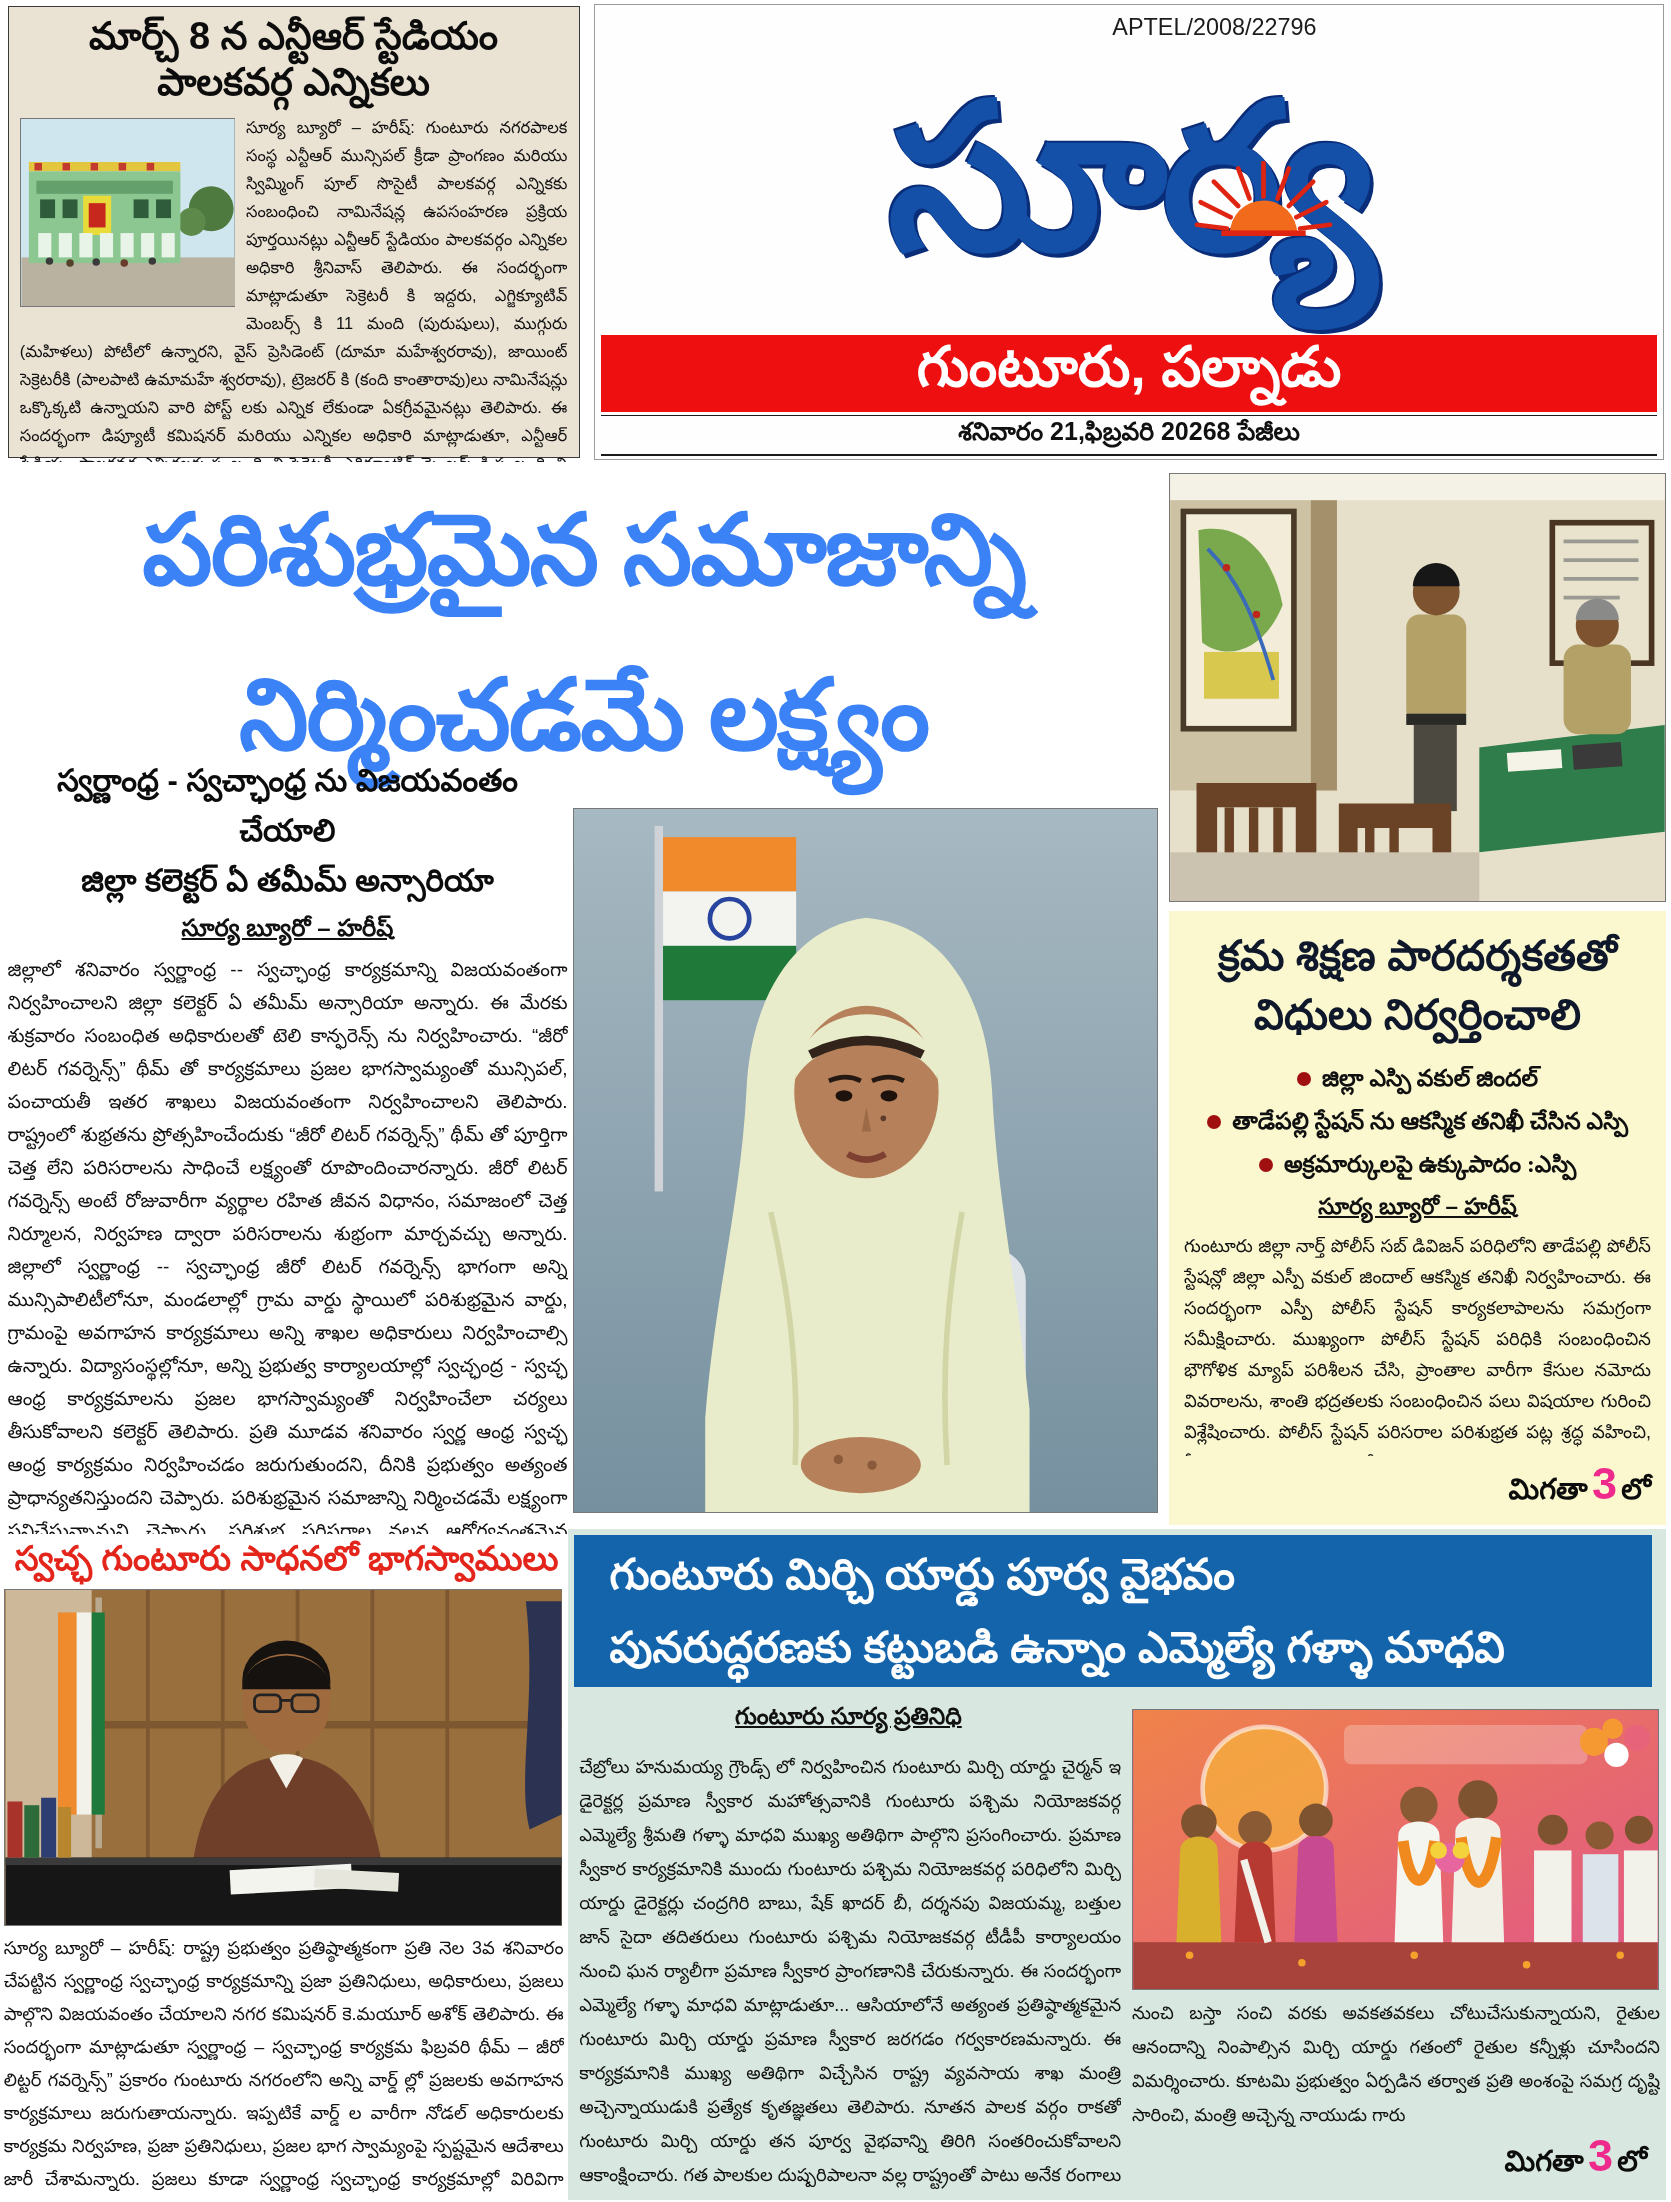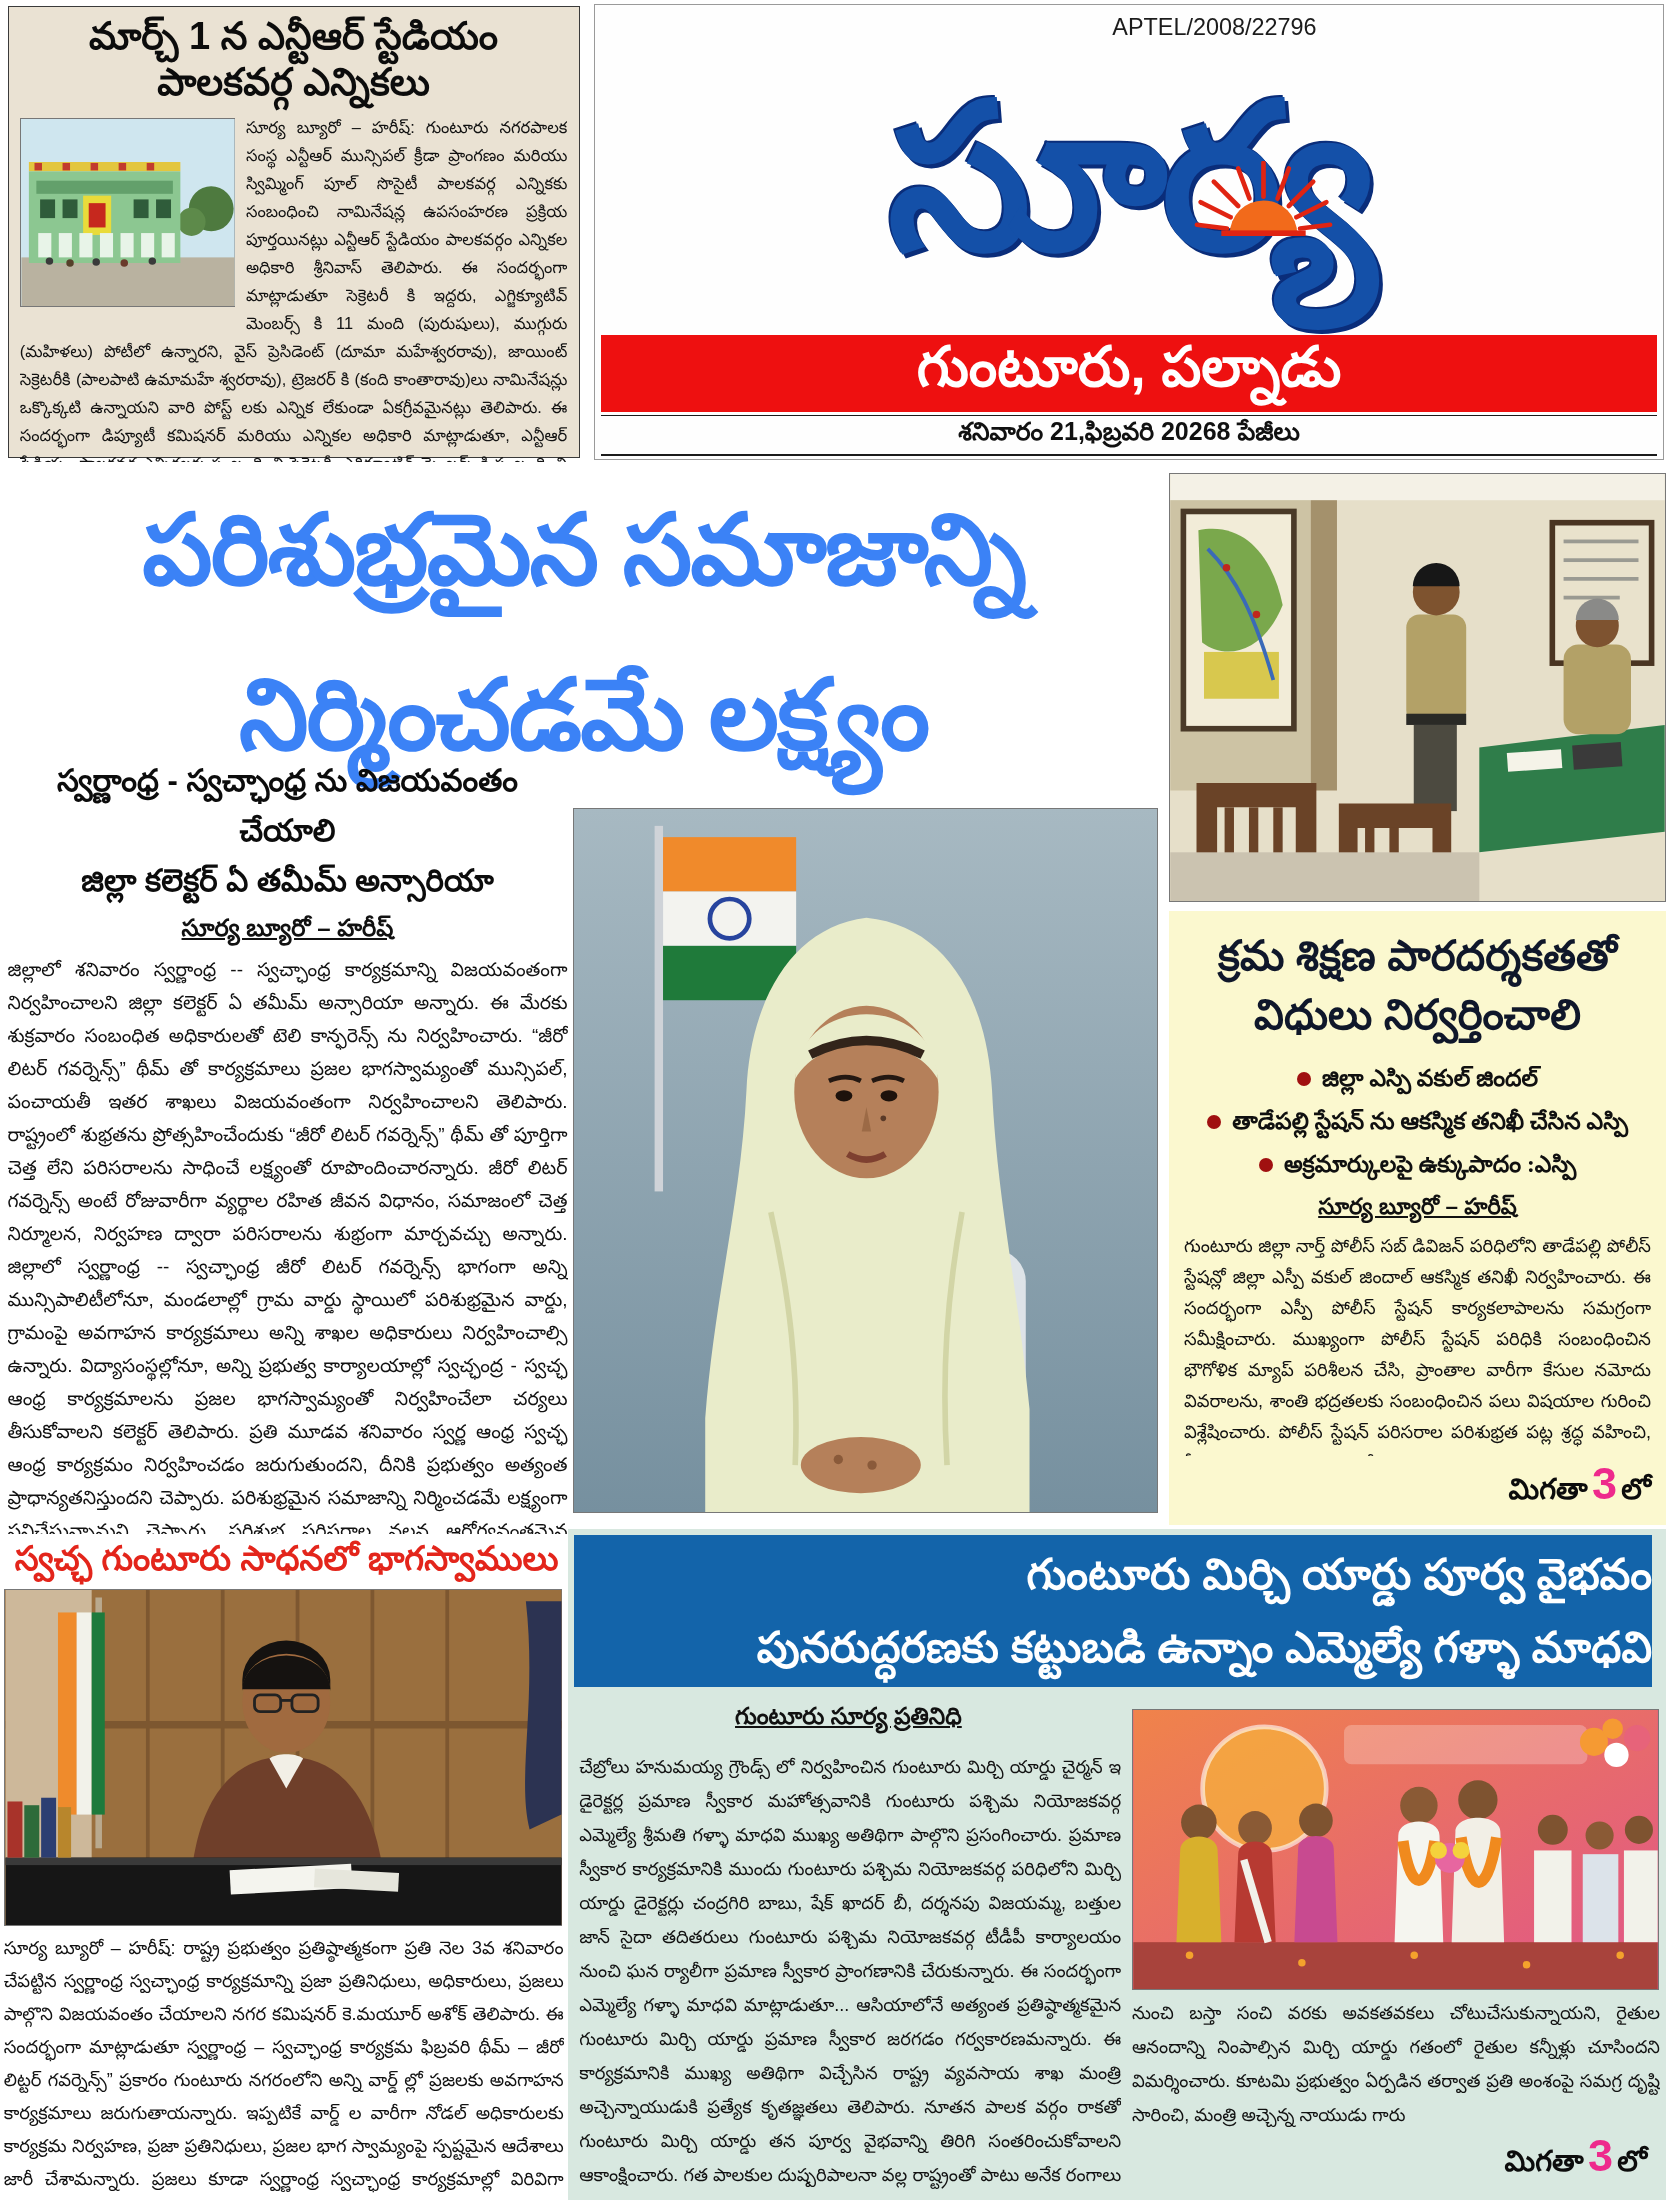--- a/index.html
+++ b/index.html
@@ -62,39 +62,39 @@
   
   .swachh-title { position:absolute; left:5.6px; top:1531px; width:562px; text-align:center;
                   color:#e3251b; font-size:34px; font-weight:900; line-height:54px; }
   .swachh-photo { position:absolute; left:3.7px; top:1589px; width:558px; height:337px; border:0.9px solid #777; background:#9a6f3e; }
   .swachh-body { position:absolute; left:3.7px; top:1932px; width:560px; height:268px;
                  font-size:18px; line-height:33px; text-align:justify; overflow:hidden; }
 
   
   .mirchi { position:absolute; left:568px; top:1529px; width:1098px; height:671px; background:#d8e8e0; }
   .banner { position:absolute; left:5.6px; top:5.6px; right:14px; height:152px; background:#1364aa;
-            color:#fff; text-align:right; font-weight:900; }
+            color:#fff; text-align:left; font-weight:900;padding-left:36px; }
   .bn-line1 { font-size:43px; line-height:79px; }
   .bn-line2 { font-size:43px; line-height:67px; }
   .mr-byline { position:absolute; left:9.4px; top:174px; width:542px; text-align:center;
                font-size:23.4px; font-weight:700; text-decoration:underline; }
   .mr-col1 { position:absolute; left:11.2px; top:221px; width:542px; height:440px;
              font-size:18px; line-height:34px; text-align:justify; overflow:hidden; }
   .mr-photo { position:absolute; left:564px; top:180px; width:527px; height:281px; border:0.9px solid #777; background:#e0558a; }
   .mr-col2 { position:absolute; left:564px; top:467px; width:528px; height:142px;
              font-size:18px; line-height:34px; text-align:justify; overflow:hidden; }
   .mr-more { position:absolute; right:19px; bottom:15px; }
 </style>
 </head>
 <body>
 
 <div class="page">
 
   <div class="topstory">
-    <div class="ts-headline">మార్చ్ 1 న ఎన్టీఆర్ స్టేడియం పాలకవర్గ ఎన్నికలు</div>
+    <div class="ts-headline">మార్చ్ 8 న ఎన్టీఆర్ స్టేడియం పాలకవర్గ ఎన్నికలు</div>
     <div class="ts-body">
       <div class="ts-photo">
         <svg width="214" height="187" viewBox="0 0 228 200">
           <rect width="228" height="200" fill="#cfe6ef"></rect>
           <rect y="148" width="228" height="52" fill="#b9b2a0"></rect>
           <circle cx="203" cy="96" r="24" fill="#4e7a3f"></circle>
             <circle cx="182" cy="110" r="15" fill="#5d8a4a"></circle>
           <rect x="8" y="46" width="162" height="10" fill="#e3c63e"></rect>
           <rect x="14" y="47" width="8" height="8" fill="#c23b2e"></rect>
             <rect x="44" y="47" width="8" height="8" fill="#c23b2e"></rect>

